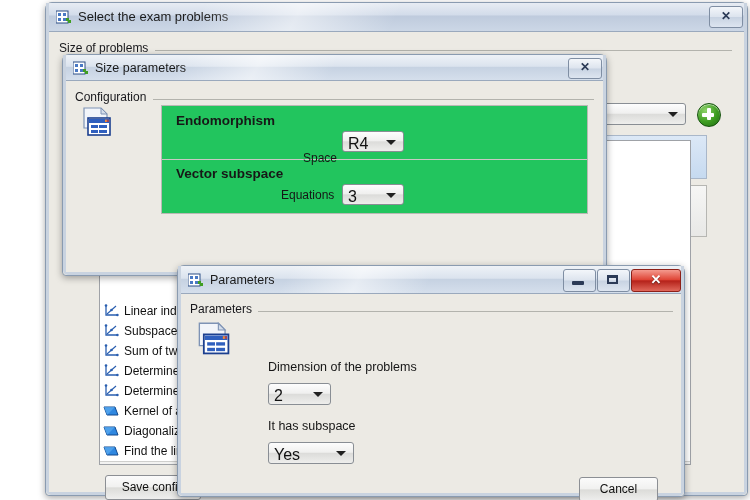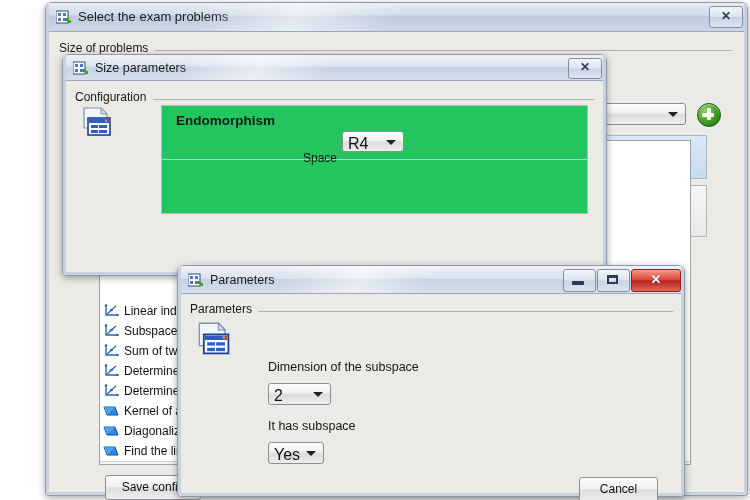--- a/index.html
+++ b/index.html
@@ -393,20 +393,28 @@
 
         <div style="position:absolute; left:0; top:0; width:100%; height:53px; border-bottom:1px solid #c9c9c4;">
           <div class="section-title" style="left:14px; top:7px;">Endomorphism</div>
           <div class="field-label" style="left:141px; top:29px;margin-top:16px;">Space</div>
           <div class="combo" style="left:180px; top:25px; width:62px;">
             <div class="val">R4</div>
             <div class="arrow"></div>
           </div>
         </div>
 
+        <div style="position:absolute; left:0; top:53px; width:100%; height:53px;">
+          <div class="section-title" style="left:14px; top:7px;">Vector subspace</div>
+          <div class="field-label" style="left:119px; top:29px;">Equations</div>
+          <div class="combo" style="left:180px; top:25px; width:62px;">
+            <div class="val">3</div>
+            <div class="arrow"></div>
+          </div>
+        </div>
       </div>
 
       <div class="btn default" style="left:316px; top:187px; width:82px; height:25px;">
         <span>Next</span>
       </div>
       <div class="btn" style="left:423px; top:188px; width:81px;">
         <span>Cancel</span>
       </div>
     </div>
   </div>
@@ -456,28 +464,28 @@
         <rect x="24" y="12.6" width="1.8" height="2.4" fill="#ff8a2a"></rect>
         <rect x="26.3" y="12.6" width="1.3" height="2.4" fill="#d93b2b"></rect>
         <g fill="#2f5fbe">
           <rect x="10" y="18" width="7" height="3"></rect>
             <rect x="18" y="18" width="8" height="3"></rect>
           <rect x="10" y="23" width="7" height="3"></rect>
             <rect x="18" y="23" width="8" height="3"></rect>
         </g>
       </svg>
 
-      <div class="field-label" style="left:87px; top:66px; font-size:12.5px;">Dimension of the subspace</div>
+      <div class="field-label" style="left:87px; top:66px; font-size:12.5px;">Dimension of the problems</div>
       <div class="combo" style="left:87px; top:89px; width:63px; height:22px;">
         <div class="val">2</div>
         <div class="arrow"></div>
       </div>
 
       <div class="field-label" style="left:87px; top:125px; font-size:12.5px;">It has subspace</div>
-      <div class="combo" style="left:87px; top:148px; width:56px; height:22px;">
+      <div class="combo" style="left:87px; top:148px; width:86px; height:22px;">
         <div class="val">Yes</div>
         <div class="arrow"></div>
       </div>
 
       <div class="btn" style="left:398px; top:183px; width:79px;">
         <span>Cancel</span>
       </div>
     </div>
   </div>
 

